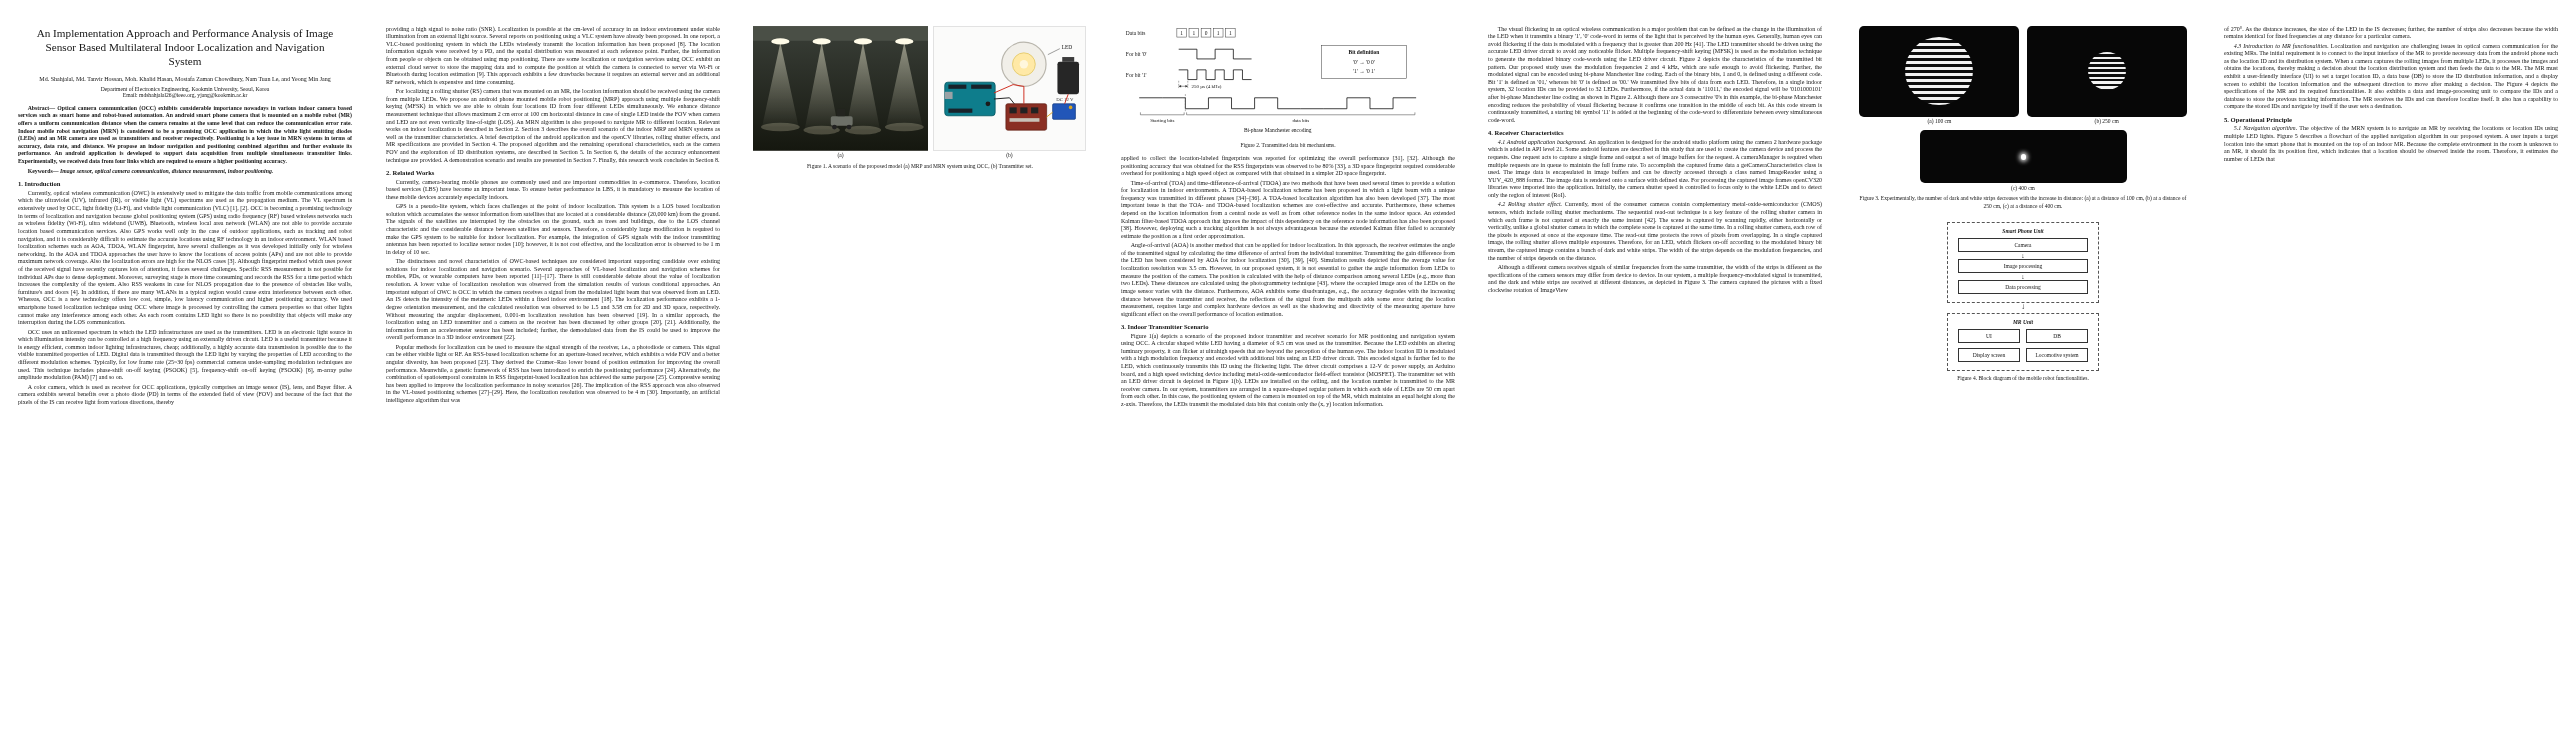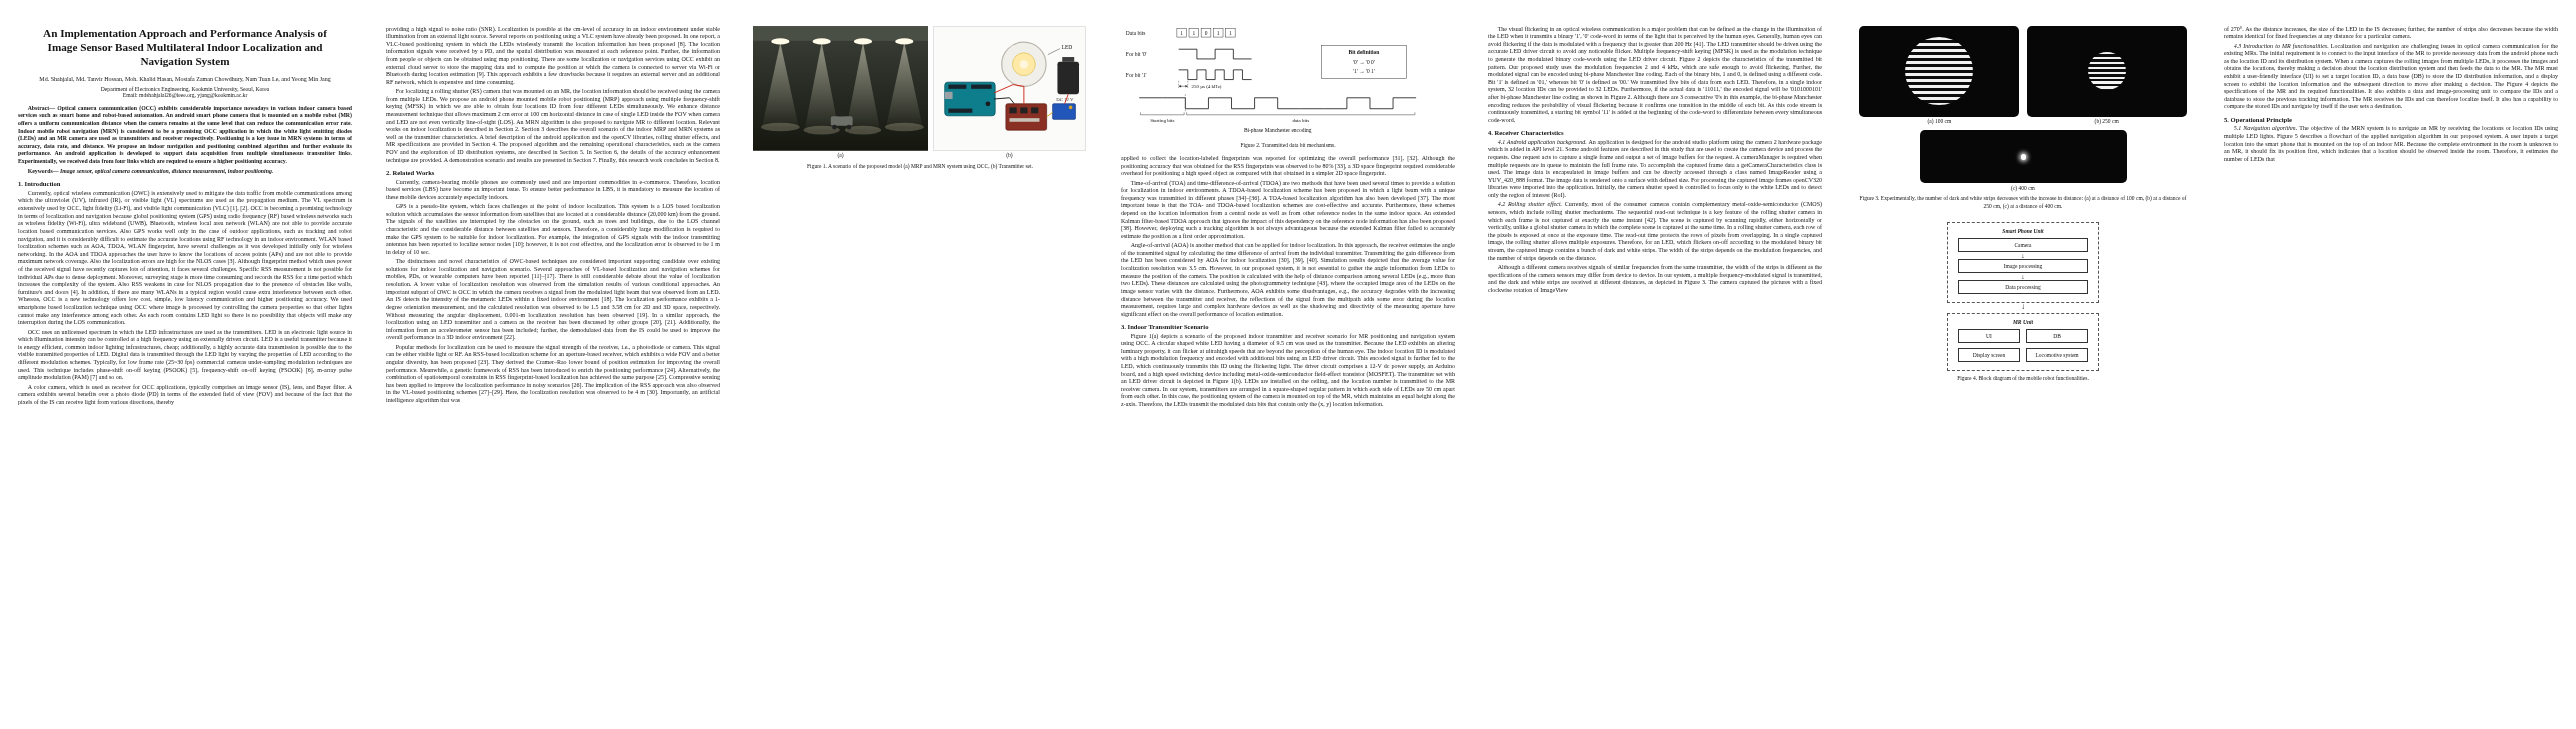--- a/index.html
+++ b/index.html
@@ -5,21 +5,21 @@
 <style>
   * { margin:0; padding:0; box-sizing:border-box; }
   html,body { width:2576px; height:729px; background:#ffffff; }
   body { font-family:"Liberation Serif", serif; color:#141414; position:relative; overflow:hidden; }
 
   .col { position:absolute; top:25.5px; width:334px; height:690px; overflow:hidden; }
   #col1 { left:18px; }   #col2 { left:386px; }  #col3 { left:753px; }
   #col4 { left:1121px; } #col5 { left:1488px; } #col6 { left:1856px; }
   #col7 { left:2224px; }
 
-  .title { font-size:11.2px; font-weight:bold; text-align:center; line-height:1.28; padding:0 16px; margin-bottom:6.7px; }
+  .title { font-size:11.2px; font-weight:normal; text-align:center; line-height:1.28; padding:0 16px; margin-bottom:6.7px; }
   .authors { font-size:6px; text-align:center; line-height:1.35; margin-bottom:2.4px; }
   .affiliation { font-size:5.6px; text-align:center; }
   .email { font-size:5.6px; text-align:center; margin-bottom:7.3px; }
 
   .para { font-size:6px; line-height:1.27; text-align:justify; text-indent:9.7px; margin-bottom:1.8px; }
   .para.cont { text-indent:0; }
   .para.abstract { font-weight:bold; font-size:5.8px; line-height:1.3; }
   .para.keywords { font-weight:bold; font-style:italic; font-size:5.8px; margin-top:3px; }
   .lead-b { font-weight:bold; font-style:normal; }
   .lead-i { font-style:italic; }

